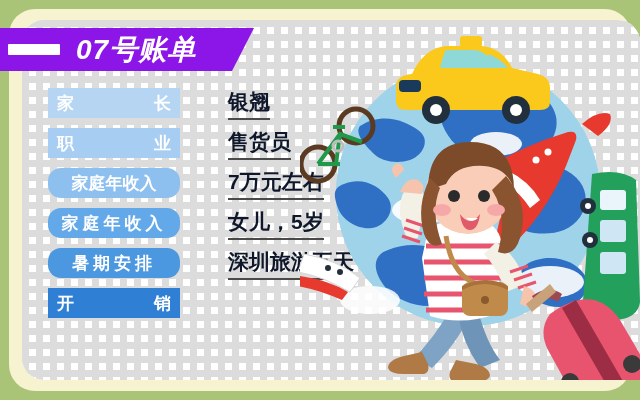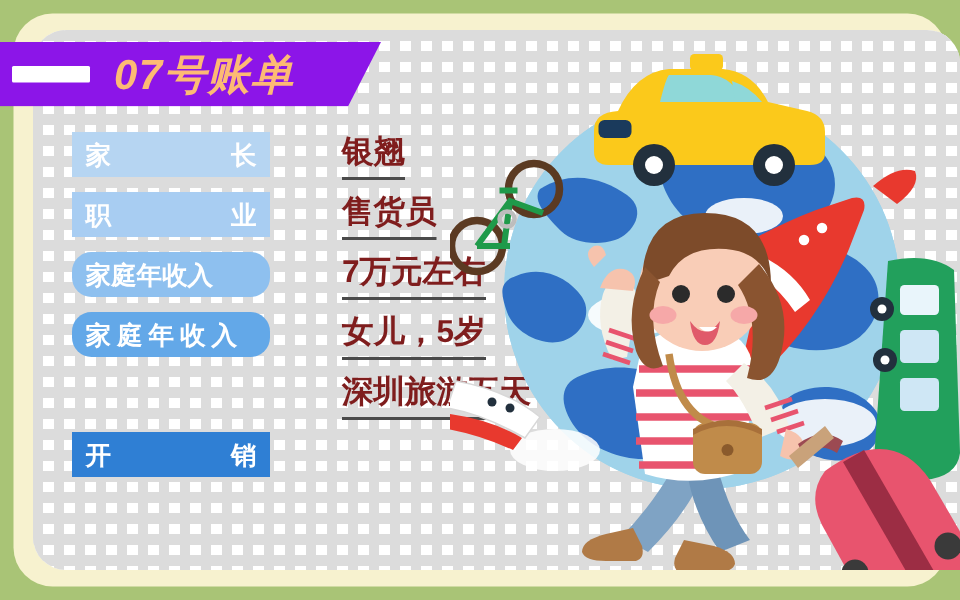--- a/index.html
+++ b/index.html
@@ -34,40 +34,40 @@
   .banner{
     position:absolute;left:-8px;top:28px;width:262px;height:43px;
     background:#8c15e8;
     clip-path:polygon(0 0,100% 0,calc(100% - 22px) 100%,0 100%);
     display:flex;align-items:center;
   }
   .banner-dash{
     width:52px;height:11px;background:#ffffff;margin-left:16px;flex:none;border-radius:1px;
   }
   .banner-title{
-    color:#fdba74;font-size:28px;font-weight:bold;font-style:italic;
+    color:#ffffff;font-size:28px;font-weight:bold;font-style:italic;
     margin-left:16px;letter-spacing:1px;line-height:1;white-space:nowrap;
   }
 
   
   .rows{position:absolute;left:48px;top:88px;width:420px;}
   .row{position:relative;height:40px;}
   .label-box{
     position:absolute;left:0;top:0;width:132px;height:30px;
     display:flex;align-items:center;justify-content:space-between;
     padding:0 9px;box-sizing:border-box;
   }
   .label-box span{
     color:#ffffff;font-size:17px;font-weight:bold;line-height:1;white-space:nowrap;
   }
   .label-box.spread{justify-content:space-between;}
-  .label-box.tight{letter-spacing:4px;border-radius:13px;}
+  .label-box.tight{justify-content:center;letter-spacing:4px;border-radius:13px;}
   .value{
     position:absolute;left:180px;top:-1px;
-    font-size:21px;color:#7f1d1d;font-weight:bold;line-height:30px;
+    font-size:21px;color:#0f172a;font-weight:bold;line-height:30px;
     white-space:nowrap;border-bottom:2px solid #4a4a4a;padding-bottom:1px;
   }
 
   
   .art{position:absolute;left:300px;top:14px;width:340px;height:366px;}
   .art svg{position:absolute;left:0;top:0;}
 </style>
 </head>
 <body>
 
@@ -111,20 +111,23 @@
     </div>
 
     <div class="row">
       <div class="label-box tight" style="background:#63a8e8">
         <span>家庭年收入</span>
       </div>
       <div class="value">女儿，5岁</div>
     </div>
 
     <div class="row">
+      <div class="label-box tight" style="background:#4b97e0">
+        <span>暑期安排</span>
+      </div>
       <div class="value">深圳旅游五天</div>
     </div>
 
     <div class="row">
       <div class="label-box spread" style="background:#2f7fd4">
         <span>开</span>
         <span>销</span>
       </div>
     </div>
 

